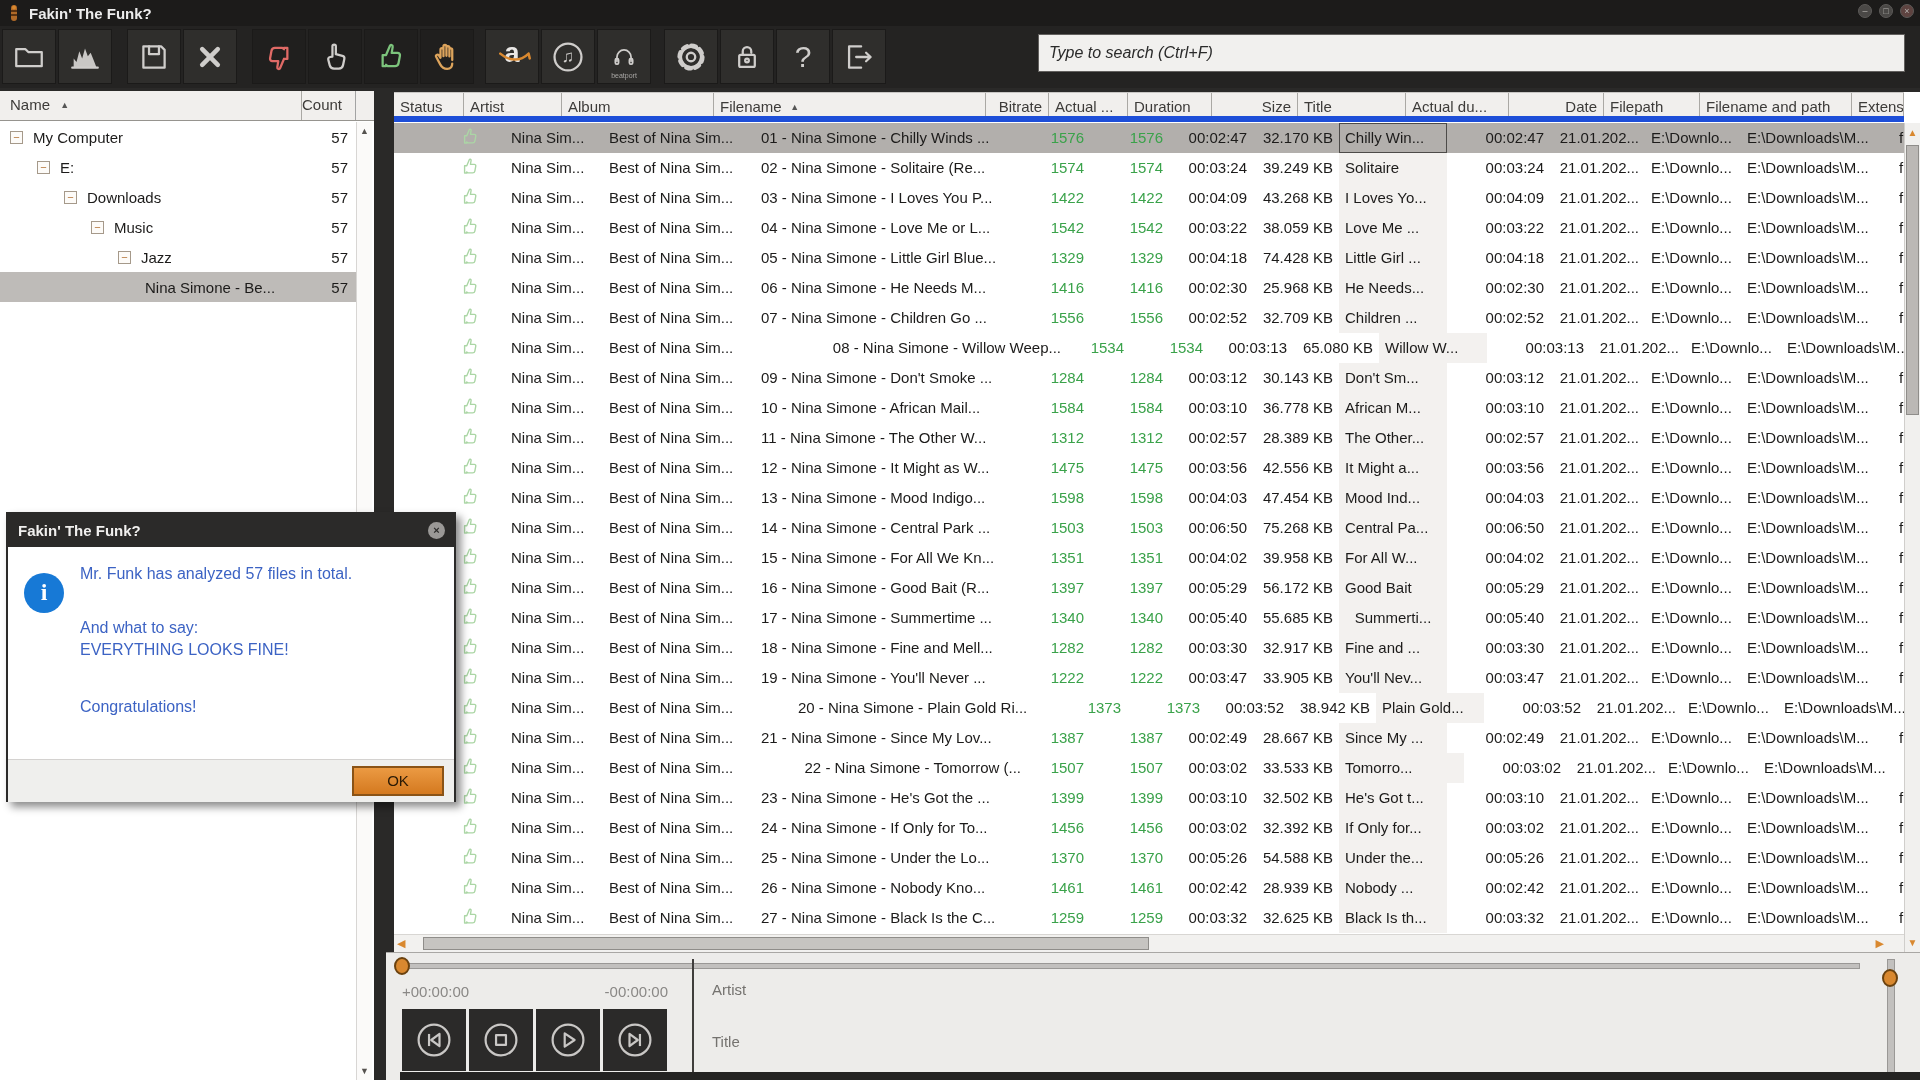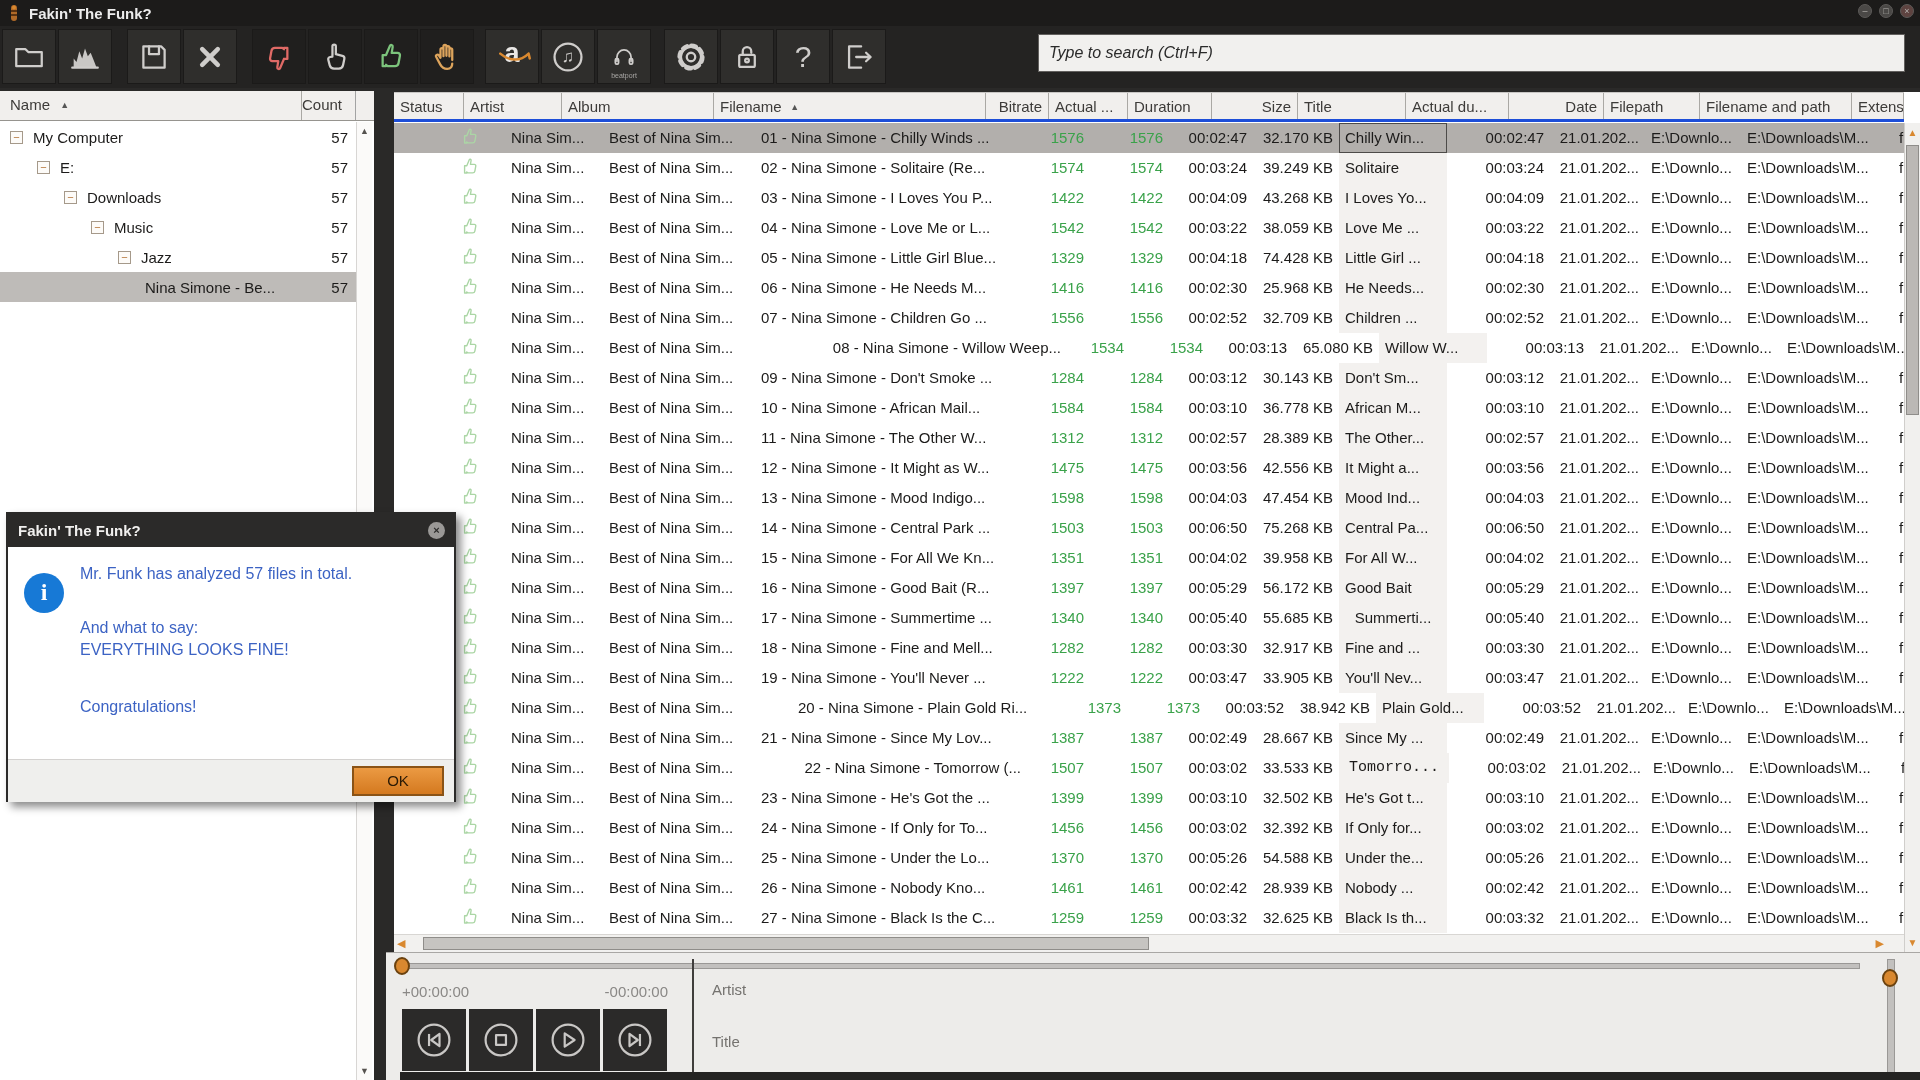--- a/index.html
+++ b/index.html
@@ -55,21 +55,21 @@
           font-size:11px; line-height:10px; text-align:center; margin-right:10px; flex:none; }
   .tree-label { flex:1 1 auto; white-space:nowrap; overflow:hidden; }
   .tree-count { width:46px; text-align:right; padding-right:8px; flex:none; }
   .tree-scroll { position:absolute; right:2px; top:31px; width:16px; height:958px; background:#fbfaf9;
                  border-left:1px solid #d8d6d4; }
   .tree-scroll .arr { position:absolute; left:0; width:100%; text-align:center; font-size:9px; color:#55524f; }
 
   
   .tablepanel { position:absolute; left:394px; top:92px; width:1526px; height:860px; background:#ffffff; }
   .thead { position:absolute; left:0; top:0; height:30px; width:1510px; display:flex; background:#f1efed;
-           border-bottom:3px solid #1d4ed8; border-top:1px solid #c8c6c4;}
+           border-bottom:6px solid #1d4ed8; border-top:1px solid #c8c6c4;}
   .hcell { height:100%; font-size:15px; color:#3d3b39; padding:5px 6px 0 6px; border-right:1px solid #aaa8a4;
            white-space:nowrap; overflow:hidden; flex:none; }
   .tbody { position:absolute; left:0; top:31px; width:1510px; }
   .trow { height:30px; display:flex; background:#ffffff;padding-left:41px; }
   .cell { height:100%; font-size:15px; color:#1c1b1a; padding:6px 6px 0 6px; white-space:nowrap;
           overflow:hidden; flex:none; }
   .cell.tint { background:#f3f1ef; }
   .cell.green { color:#3aa24a; }
   .trow.selected { background:#b2afac; }
   .trow.selected .cell.tint { background:#b2afac; }
@@ -741,21 +741,21 @@
               <path d="M8.5 10.6 L11.2 4.2 c.5 -1.2 2.2 -.7 2 .6 L12.5 9.1 h4.2 c1.1 0 1.8 .9 1.6 2 l-1 5.3 c-.25 1.3 -1.1 2 -2.4 2 H9.7 L8.5 17.5 M8.5 10.6 H6.1 v7.9 h2.4 v-1"></path>
             </svg>
           </div>
           <div class="cell" style="width: 98px; text-align: left;">Nina Sim...</div>
           <div class="cell" style="width: 152px; text-align: left;">Best of Nina Sim...</div>
           <div class="cell" style="width: 272px; text-align: right;">22 - Nina Simone - Tomorrow (...</div>
           <div class="cell green" style="width: 63px; text-align: right;">1507</div>
           <div class="cell green" style="width: 79px; text-align: right;">1507</div>
           <div class="cell" style="width: 84px; text-align: right;">00:03:02</div>
           <div class="cell" style="width: 86px; text-align: right;">33.533 KB</div>
-          <div class="cell tint" style="width: 110px; text-align: center; font-family: Liberation Mono, monospace;">Tomorro...</div>
+          <div class="cell tint" style="width: 125px; text-align: left;">Tomorro...</div>
           <div class="cell" style="width: 103px; text-align: right;">00:03:02</div>
           <div class="cell" style="width: 95px; text-align: right;">21.01.202...</div>
           <div class="cell" style="width: 96px; text-align: left;">E:\Downlo...</div>
           <div class="cell" style="width: 152px; text-align: left;">E:\Downloads\M...</div>
           <div class="cell" style="width: 52px; flex: 1 1 auto; text-align: left;">flac</div>
         </div>
         <div class="trow">
           <div class="cell statuscell" style="width: 70px; text-align: center;">
             <svg class="thumb" viewBox="0 0 24 24">
               <path d="M8.5 10.6 L11.2 4.2 c.5 -1.2 2.2 -.7 2 .6 L12.5 9.1 h4.2 c1.1 0 1.8 .9 1.6 2 l-1 5.3 c-.25 1.3 -1.1 2 -2.4 2 H9.7 L8.5 17.5 M8.5 10.6 H6.1 v7.9 h2.4 v-1"></path>

